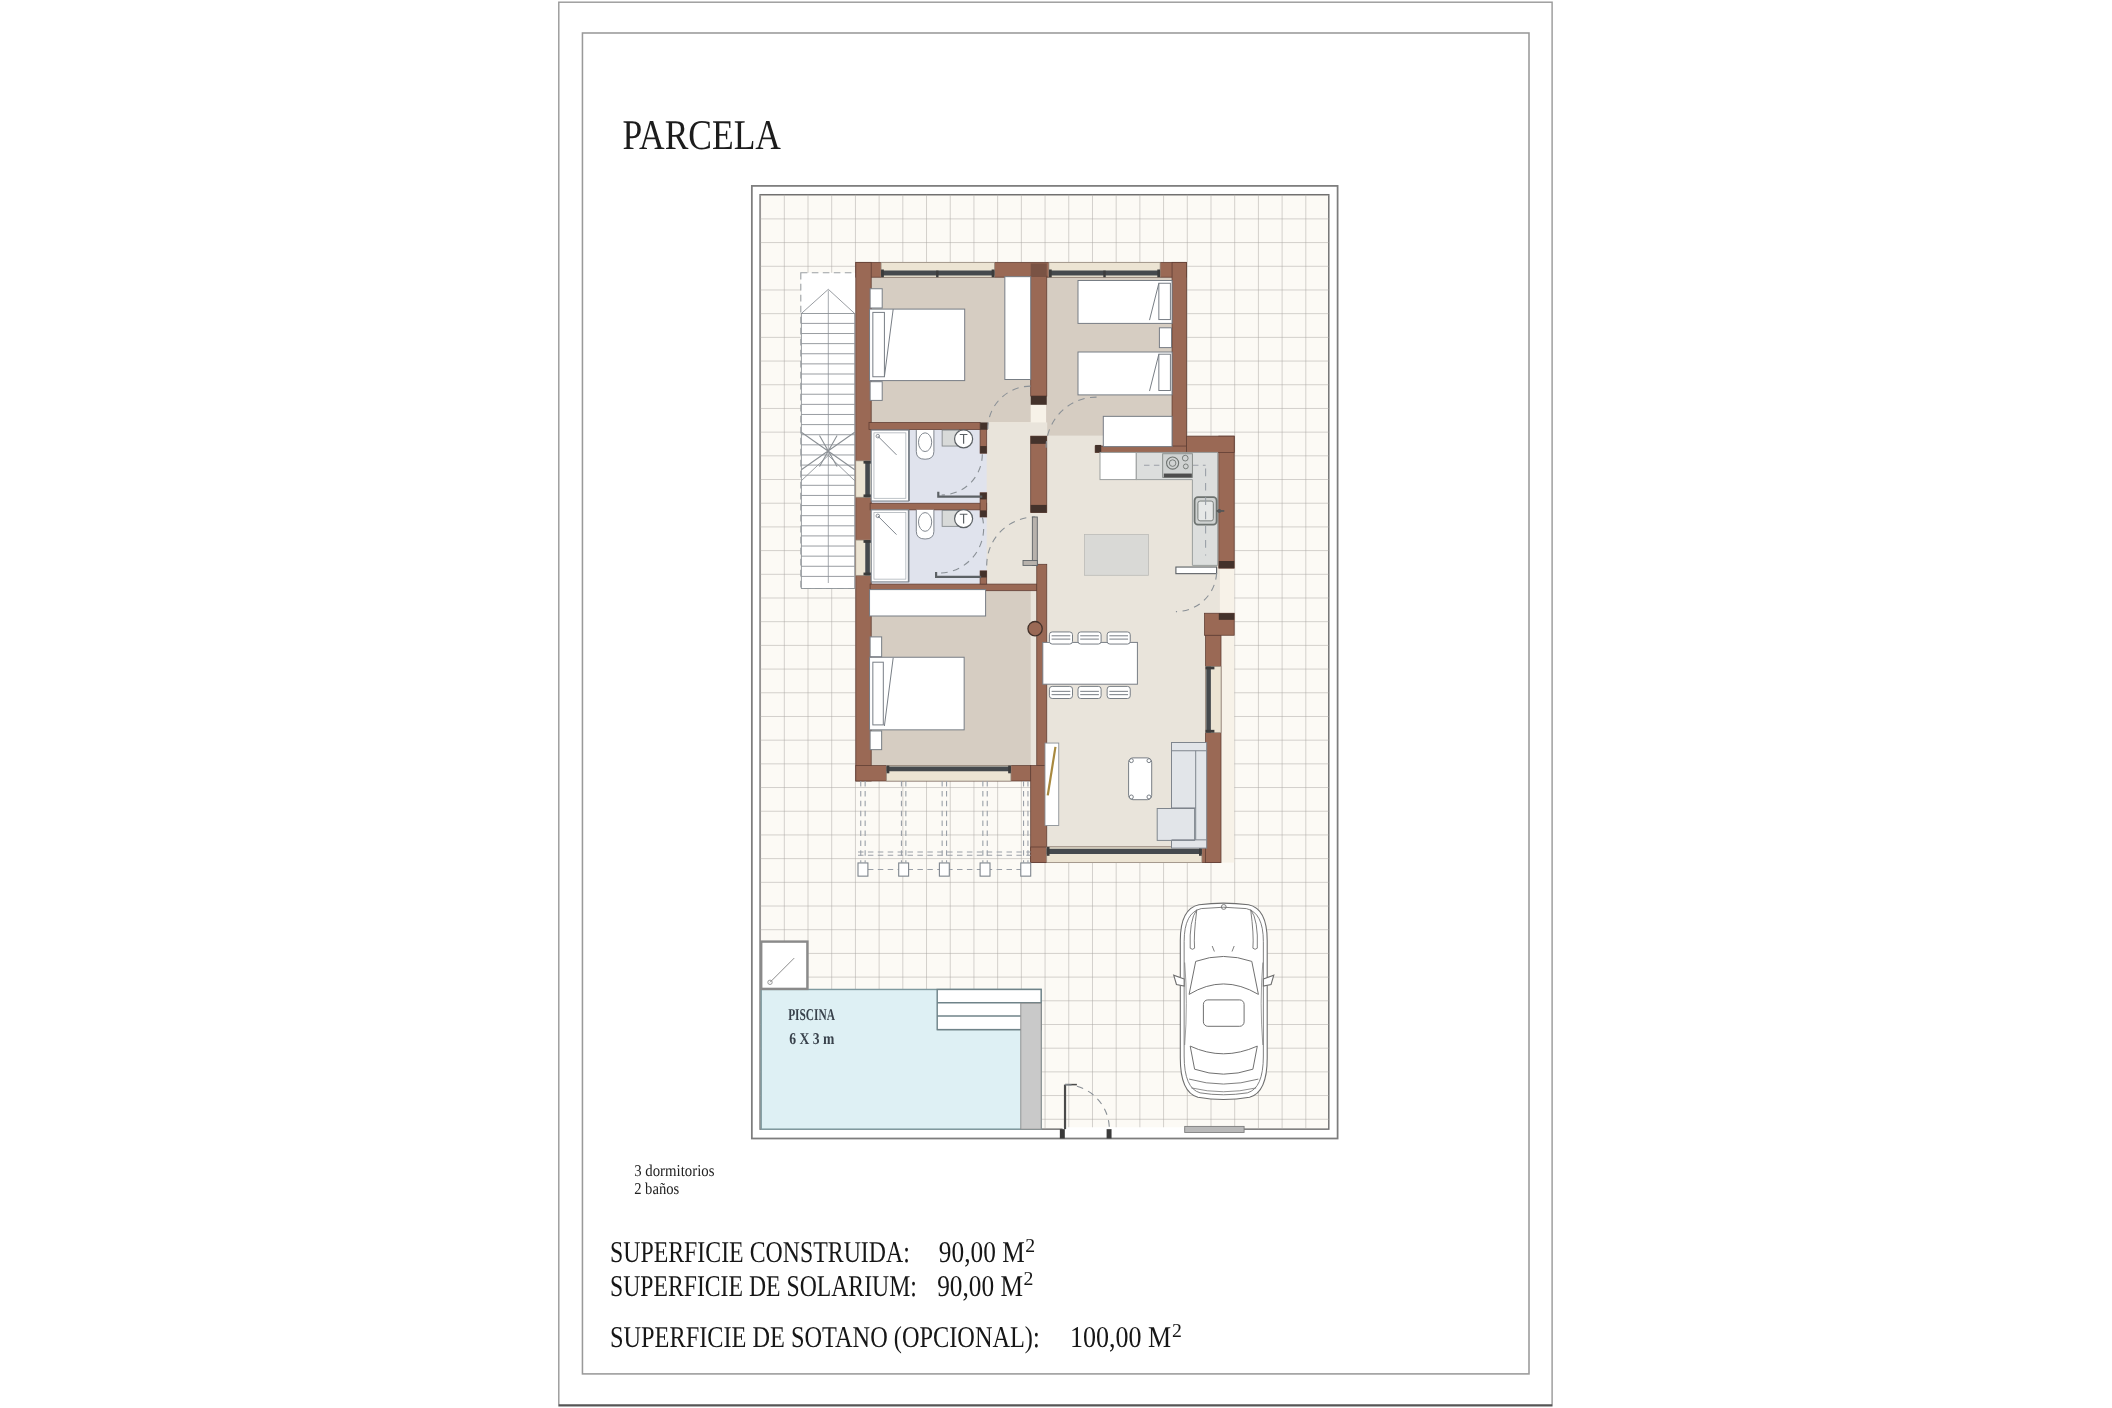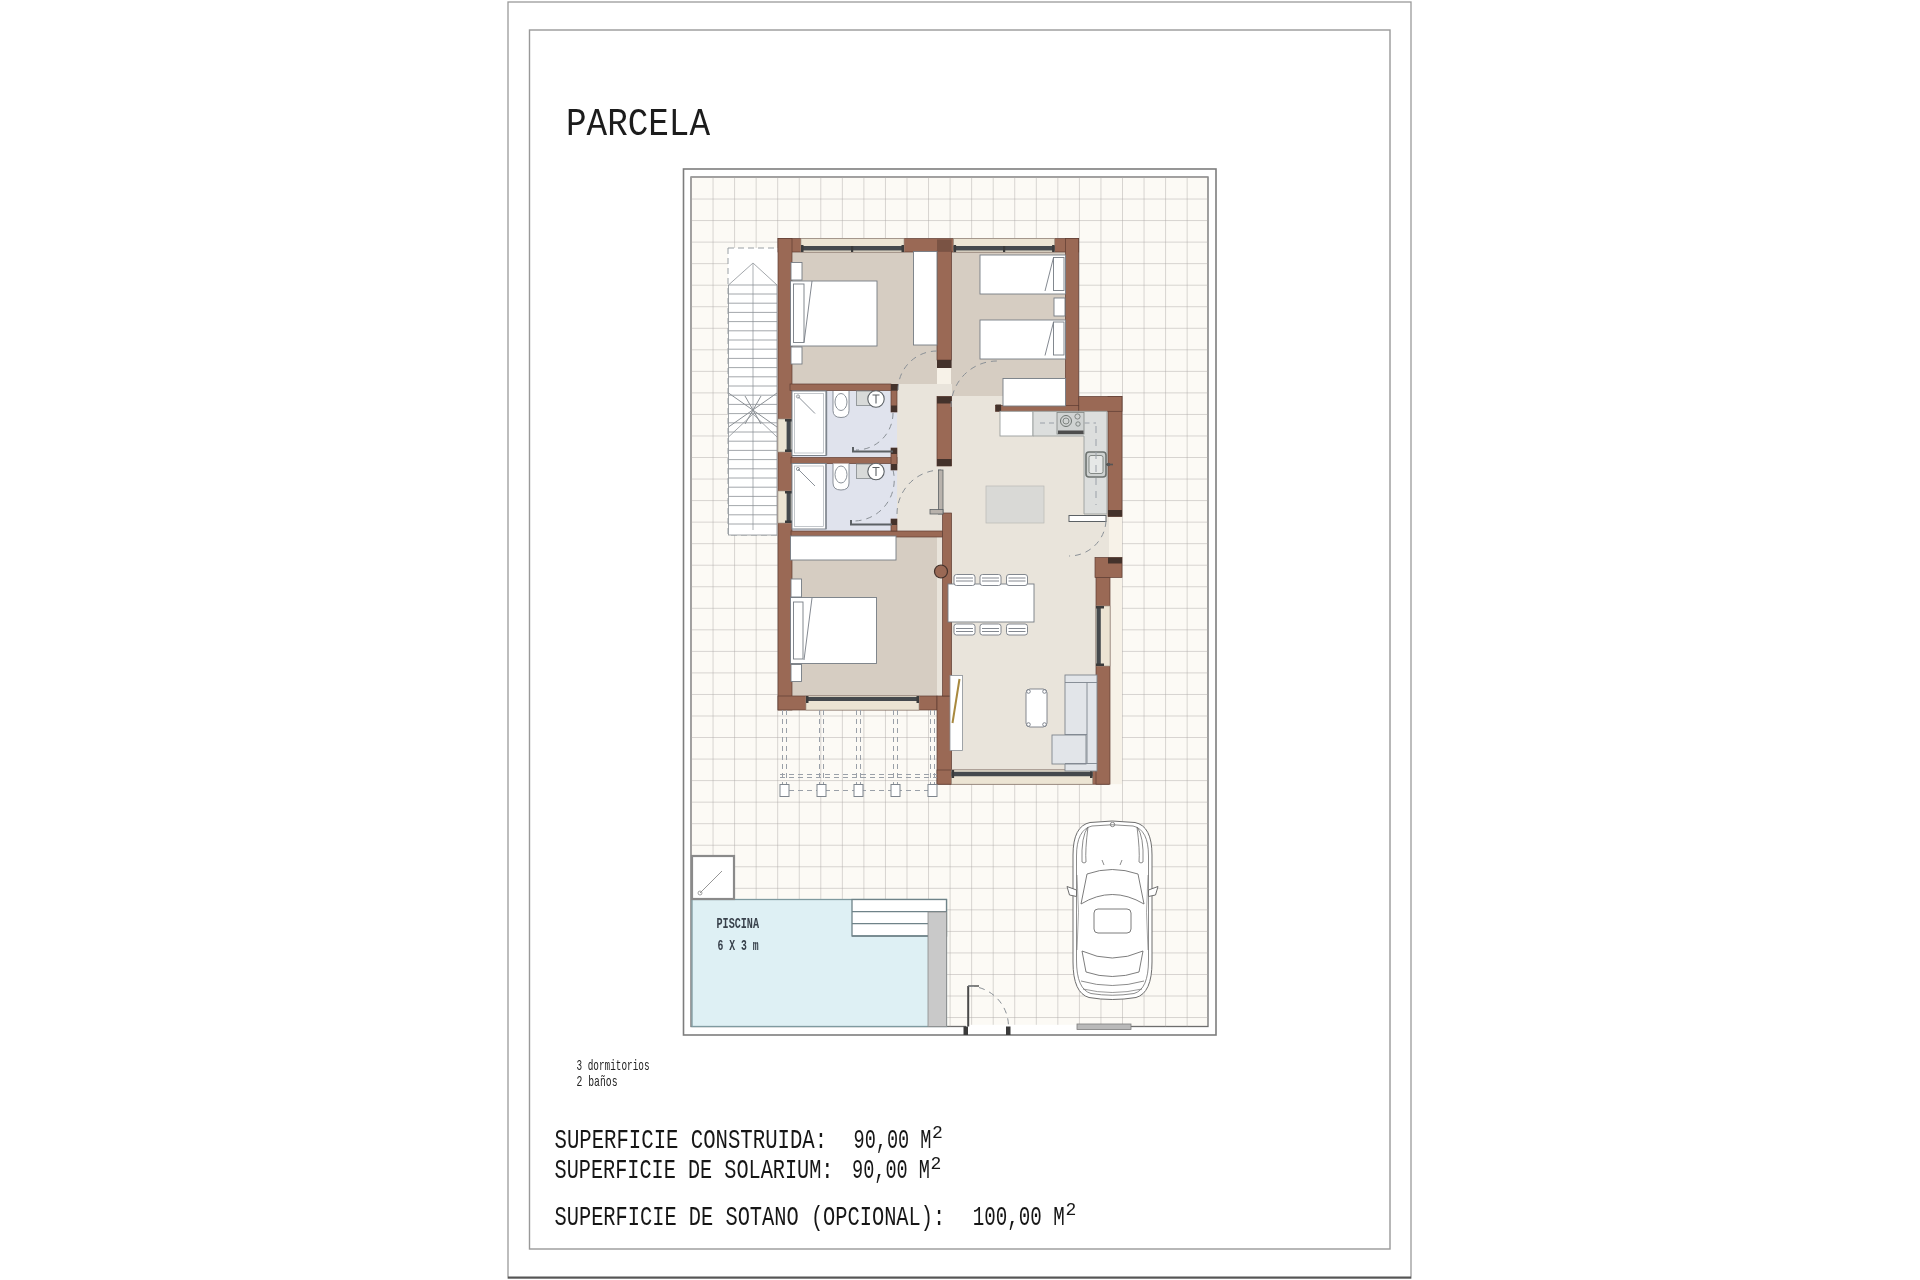--- a/index.html
+++ b/index.html
@@ -1,17 +1,17 @@
 <!DOCTYPE html>
 <html><head>
 <meta charset="utf-8">
 <style>
   html,body{margin:0;padding:0;background:#ffffff;}
   #stage{position:relative;width:1920px;height:1280px;background:#ffffff;overflow:hidden;
-         font-family:Liberation Mono, monospace;}
+         font-family:Liberation Serif, serif;}
   svg{position:absolute;left:0;top:0;}
 </style>
 </head>
 <body>
 <div id="stage">
 <svg width="1920" height="1280" viewBox="0 0 1920 1280">
 <defs>
   <pattern id="grid" x="691" y="177" width="21.55" height="21.54" patternUnits="userSpaceOnUse">
     <path d="M 21.55 0 L 0 0 0 21.54" fill="none" stroke="#a9a6a2" stroke-width="0.9"></path>
   </pattern>

